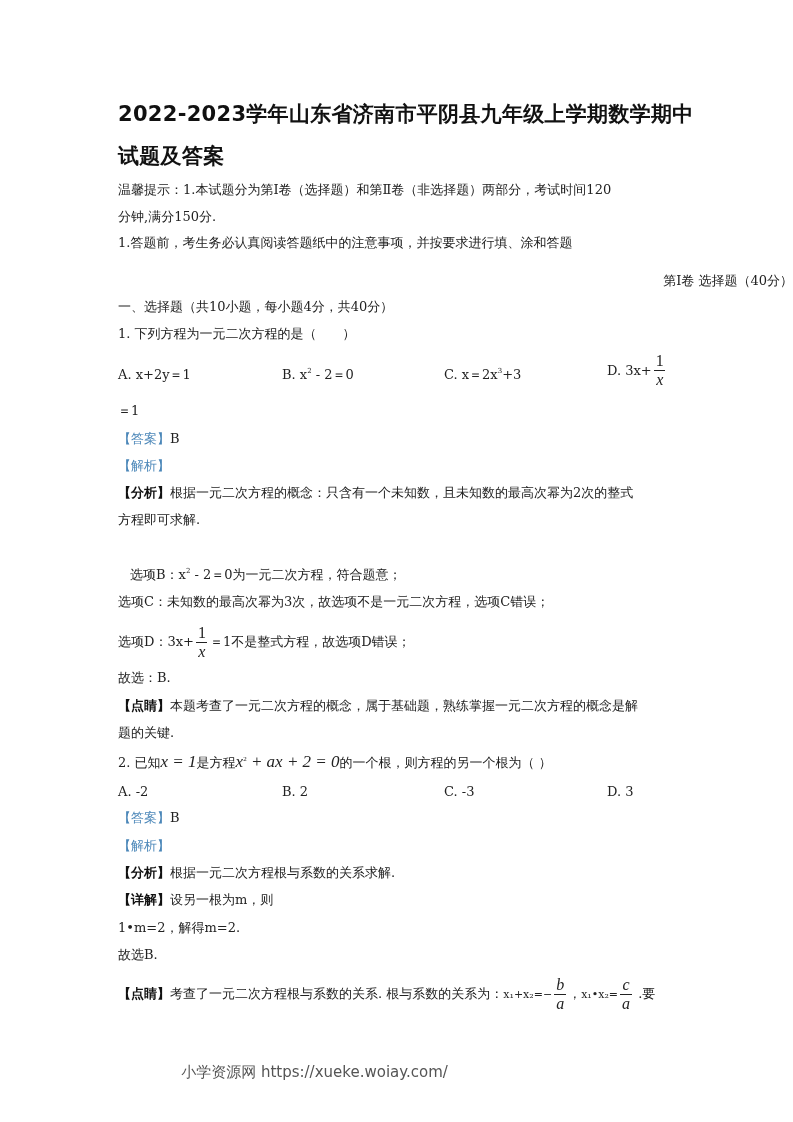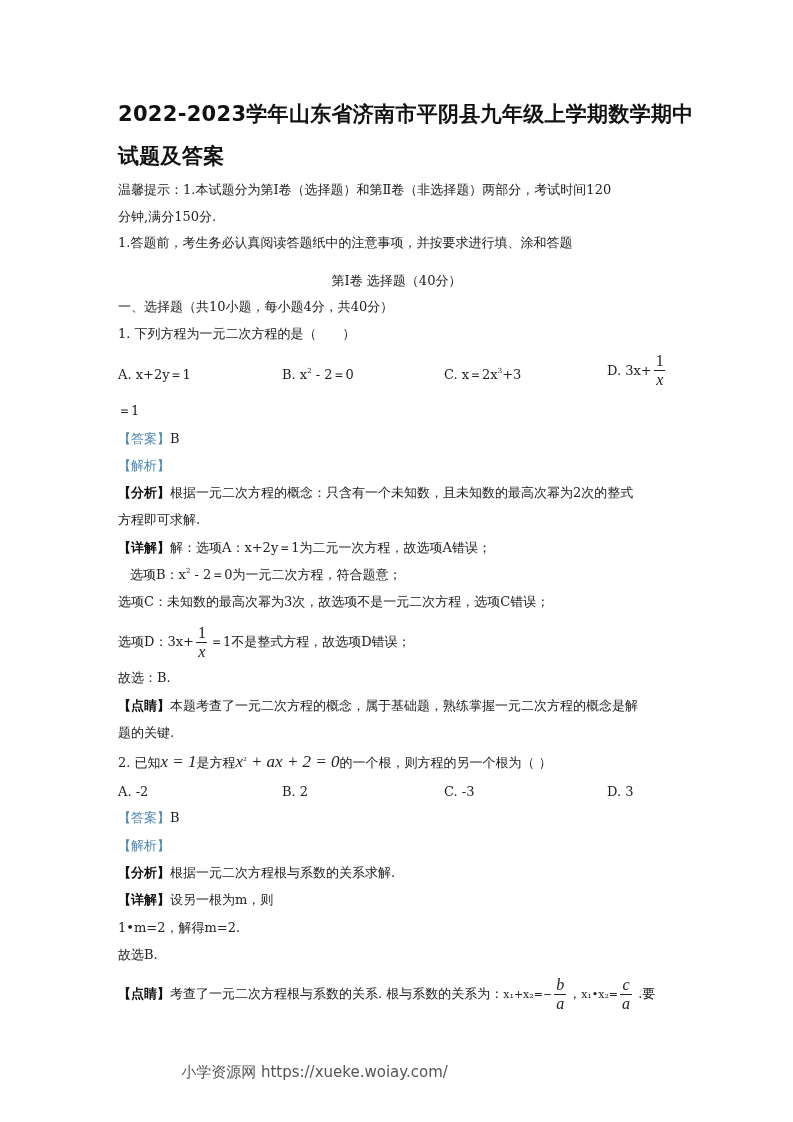--- a/index.html
+++ b/index.html
@@ -12,21 +12,21 @@
   .title {
     position: absolute; left: 118px; width: 580px;
     font-family: "DejaVu Sans", "Liberation Sans", sans-serif;
     font-weight: bold; font-size: 21px; color: #111; letter-spacing: 0.3px;
     white-space: nowrap;
   }
   .line {
     position: absolute; left: 118px; width: 570px;
     font-size: 13px; line-height: 16px; white-space: nowrap; color: #222;
   }
-  .center { left: 0; width: 793px; text-align: center; }
+  .center { left: 0; width: 793px; text-align: right; }
   .blue { color: #4a86b8; }
   .bk { font-weight: bold; color: #111; }
   .opt { position: absolute; font-size: 13px; line-height: 16px; white-space: nowrap; color: #222; }
   sup { font-size: 7px; vertical-align: 6px; line-height: 0; }
   .frac {
     display: inline-flex; flex-direction: column; align-items: center;
     vertical-align: middle; margin: 0 2px; font-family: "Liberation Serif", serif;
   }
   .frac .num { font-size: 16px; line-height: 18px; padding: 0 2px; }
   .frac .den { font-size: 16px; line-height: 18px; font-style: italic; border-top: 1px solid #222; padding: 0 2px; }
@@ -62,21 +62,20 @@
         <span class="den">x</span>
       </span></div>
   <div class="line" style="top:403px;">＝1</div>
 
   <div class="line" style="top:431px;"><span class="blue">【答案】</span><span>B</span></div>
   <div class="line" style="top:458px;"><span class="blue">【解析】</span></div>
 
   <div class="line" style="top:485px;"><span class="bk">【分析】</span><span>根据一元二次方程的概念：只含有一个未知数，且未知数的最高次幂为2次的整式</span></div>
   <div class="line" style="top:512px;">方程即可求解.</div>
 
-  <div class="line" style="top:540px;"><span class="bk">【详解】</span><span>解：选项A：x+2y＝1为二元一次方程，故选项A错误；</span></div>
   <div class="line" style="top:567px;margin-left:12px;"><span>选项B：x</span><sup>2</sup><span> - 2＝0为一元二次方程，符合题意；</span></div>
   <div class="line" style="top:594px;">选项C：未知数的最高次幂为3次，故选项不是一元二次方程，选项C错误；</div>
   <div class="line" style="top:624px; line-height:36px;"><span>选项D：3x+</span><span class="frac">
         <span class="num">1</span>
         <span class="den">x</span>
       </span><span>＝1不是整式方程，故选项D错误；</span></div>
 
   <div class="line" style="top:670px;">故选：B.</div>
   <div class="line" style="top:725px;">题的关键.</div>
   <div class="line" style="top:698px;"><span class="bk">【点睛】</span><span>本题考查了一元二次方程的概念，属于基础题，熟练掌握一元二次方程的概念是解</span></div>

